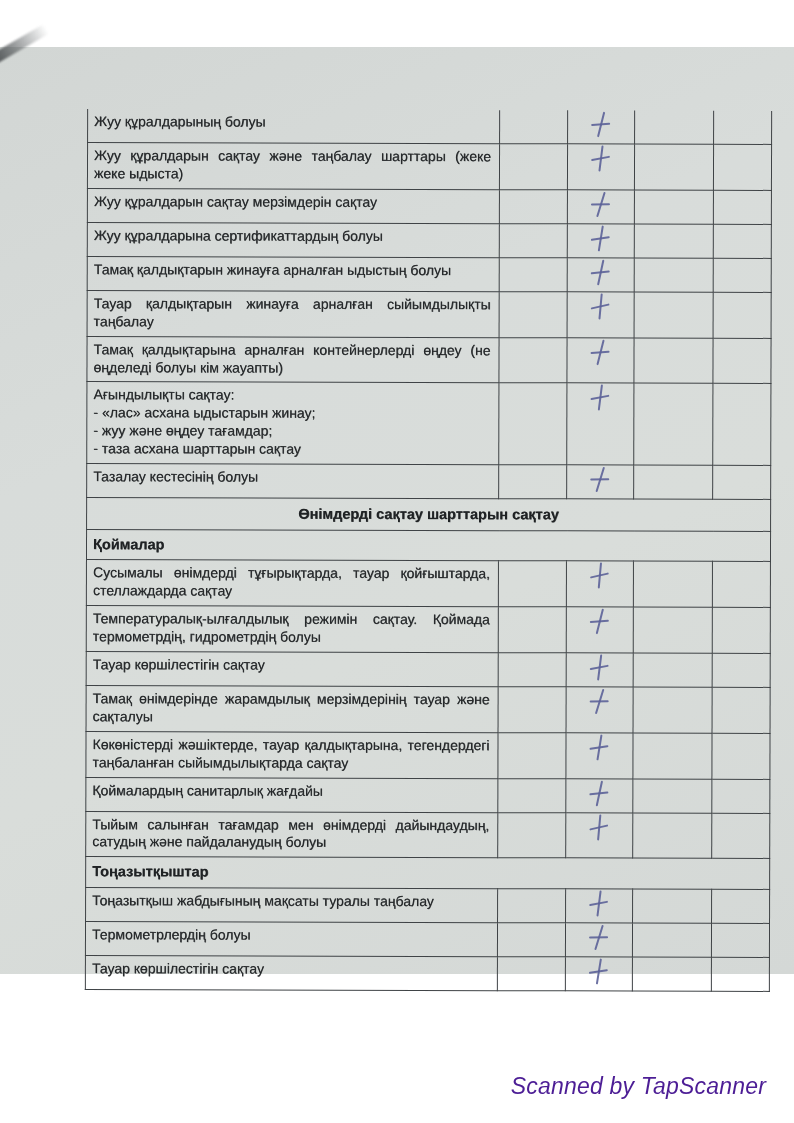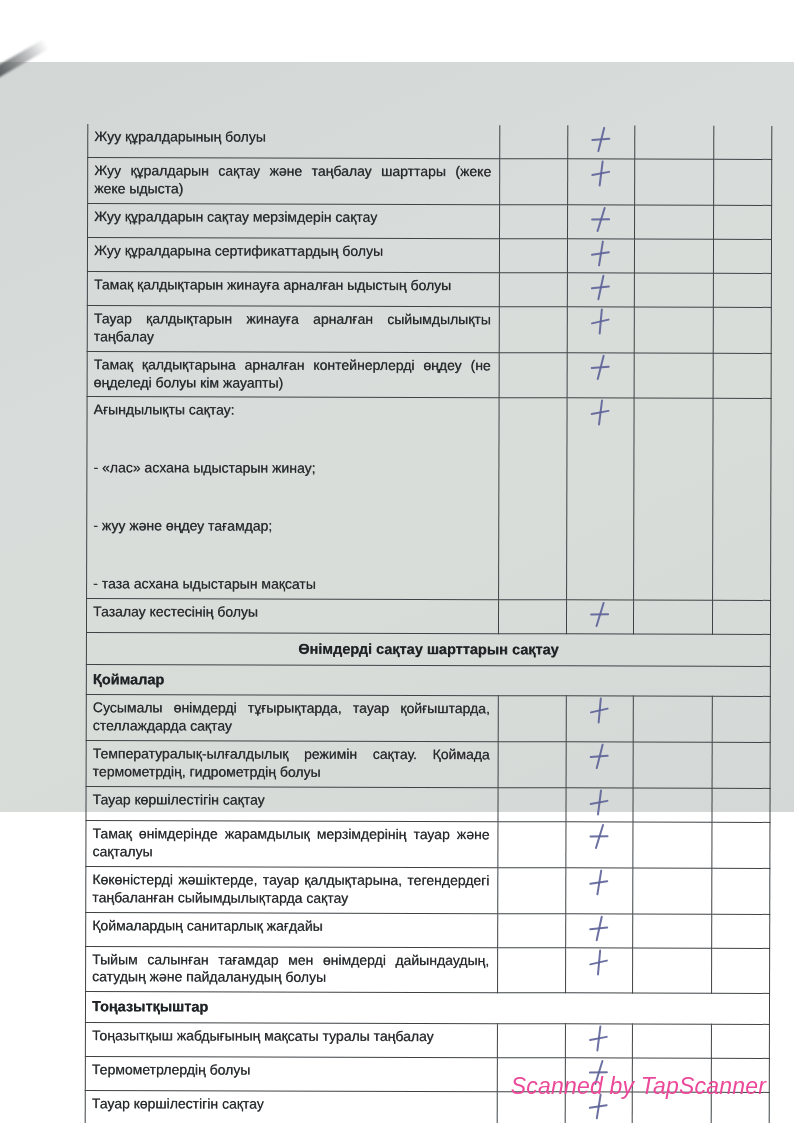--- a/index.html
+++ b/index.html
@@ -2,21 +2,21 @@
 <html><head>
 <meta charset="utf-8">
 <style>
   html,body{margin:0;padding:0;}
   body{
     width:794px;height:1123px;position:relative;overflow:hidden;
     background:#ffffff;
     font-family:"Liberation Sans", sans-serif;
   }
   .scan-area{
-    position:absolute;left:0;top:62px;width:794px;height:750px;
+    position:absolute;left:0;top:47px;width:794px;height:927px;
     background:linear-gradient(155deg,#d2d6d4 0%,#d8dcda 35%,#d9ddda 60%,#d4d8d6 100%);
   }
   .fold-mark{
     position:absolute;left:-10px;top:8px;width:62px;height:11px;
     background:linear-gradient(90deg,rgba(72,76,78,.95),rgba(110,114,116,.55) 55%,rgba(160,164,166,0));
     transform:rotate(-30deg);transform-origin:left top;
     filter:blur(1px);border-radius:3px;
   }
   table.checklist{
     position:absolute;left:86px;top:63px;width:684px;
@@ -27,21 +27,21 @@
     border:1.6px solid #3f4346;
     vertical-align:top;
   }
   table.checklist tr:first-child td{border-top:none;}
   td.txt{
     padding:4px 8px 5px 6px;
     font-size:14px;line-height:1.28;color:#26292b;
     text-align:justify;
     text-shadow:.35px .25px .4px rgba(38,41,43,.7);
   }
-  td.txt .sub-line{text-align:left;margin-top:40px;}
+  td.txt .sub-line{text-align:left;}
   td.section-cell{
     text-align:center;font-weight:bold;font-size:14.5px;color:#1f2224;
     padding:6px 4px 7px 4px;line-height:1.25;
     text-shadow:.35px .25px .4px rgba(31,34,36,.7);
   }
   td.subsection-cell{
     text-align:left;font-weight:bold;font-size:14.5px;color:#1f2224;
     padding:5px 8px 6px 6px;line-height:1.25;
     text-shadow:.35px .25px .4px rgba(31,34,36,.7);
   }
@@ -54,21 +54,21 @@
   .plus-mark::before{
     content:"";position:absolute;left:1px;top:12px;width:19px;height:1.7px;
     background:var(--ink,#5c6298);transform:rotate(-7deg);border-radius:1px;opacity:.9;
   }
   .plus-mark::after{
     content:"";position:absolute;left:10px;top:0px;width:1.7px;height:26px;
     background:var(--ink,#5c6298);transform:rotate(11deg);border-radius:1px;opacity:.9;
   }
   .watermark{
     position:absolute;right:28px;top:1073px;
-    font-size:23px;font-style:italic;color:#ec4899;letter-spacing:.2px;
+    font-size:23px;font-style:italic;color:#4c1d95;letter-spacing:.2px;
   }
 </style>
 </head>
 <body>
 
 <div class="scan-area">
   <div class="fold-mark"></div>
 
   <table class="checklist">
     <colgroup>
@@ -122,21 +122,21 @@
           <td class="empty-cell"></td>
         </tr>
         <tr>
           <td class="txt">Тамақ қалдықтарына арналған контейнерлерді өңдеу (не өңделеді болуы кім жауапты)</td>
           <td class="empty-cell"></td>
           <td class="chk-cell"><span class="plus-mark" style="--r: 3deg; --ink: #5c6298;"></span></td>
           <td class="empty-cell"></td>
           <td class="empty-cell"></td>
         </tr>
         <tr>
-          <td class="txt">Ағындылықты сақтау:<div class="sub-line">- «лас» асхана ыдыстарын жинау;</div><div class="sub-line">- жуу және өңдеу тағамдар;</div><div class="sub-line">- таза асхана ыдыстарын мақсаты</div></td>
+          <td class="txt">Ағындылықты сақтау:<div class="sub-line">- «лас» асхана ыдыстарын жинау;</div><div class="sub-line">- жуу және өңдеу тағамдар;</div><div class="sub-line">- таза асхана шарттарын сақтау</div></td>
           <td class="empty-cell"></td>
           <td class="chk-cell"><span class="plus-mark" style="--r: -4deg; --ink: #5c6298;"></span></td>
           <td class="empty-cell"></td>
           <td class="empty-cell"></td>
         </tr>
         <tr>
           <td class="txt">Тазалау кестесінің болуы</td>
           <td class="empty-cell"></td>
           <td class="chk-cell"><span class="plus-mark" style="--r: 6deg; --ink: #5c6298;"></span></td>
           <td class="empty-cell"></td>

